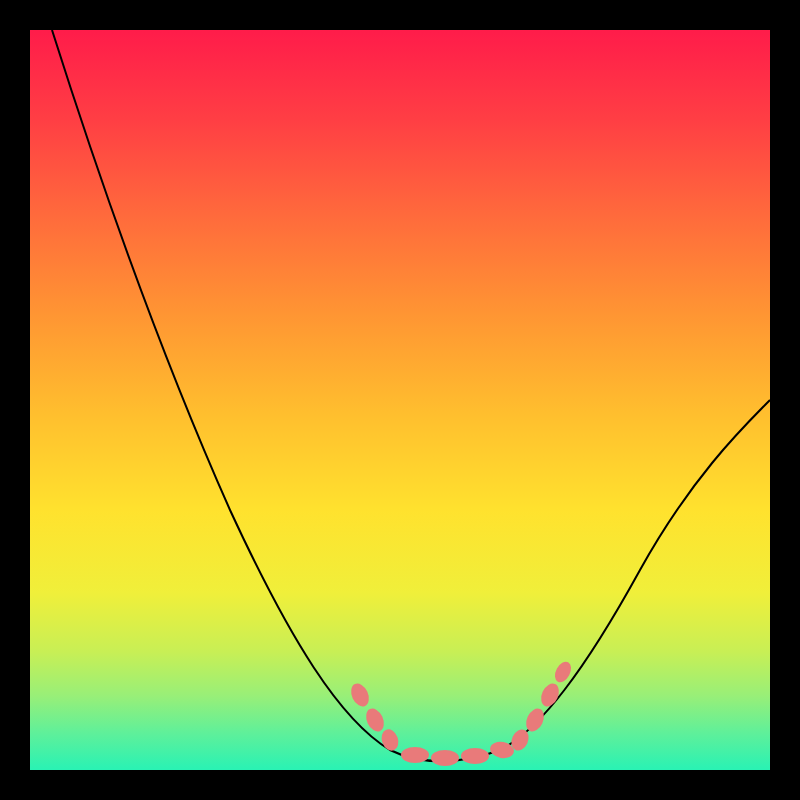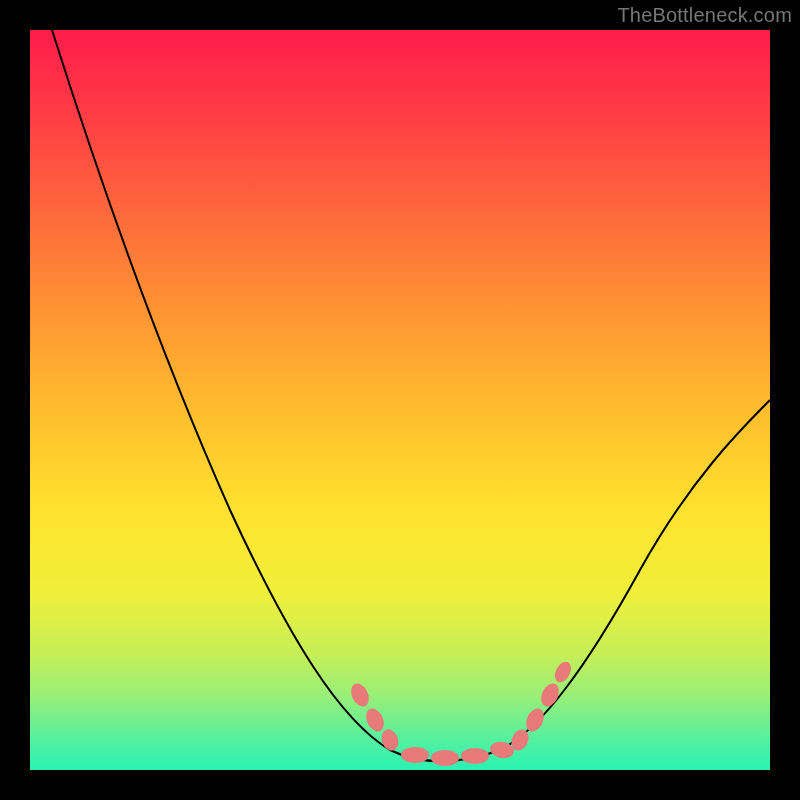--- a/index.html
+++ b/index.html
@@ -64,21 +64,20 @@
   }
   .marker {
     fill: #e97a7a;
     stroke: none;
   }
 </style>
 </head>
 <body>
 
 <div class="frame">
-  <div class="watermark">TheBottleneck.com</div>
 
   <div class="plot-area">
     <svg class="curve" viewBox="0 0 740 740">
       <path d="M 22 0
                C 60 120, 120 300, 200 480
                C 260 610, 310 690, 360 720
                C 390 735, 430 735, 470 720
                C 510 700, 555 640, 610 540
                C 660 450, 710 400, 740 370"></path>
       <g>

